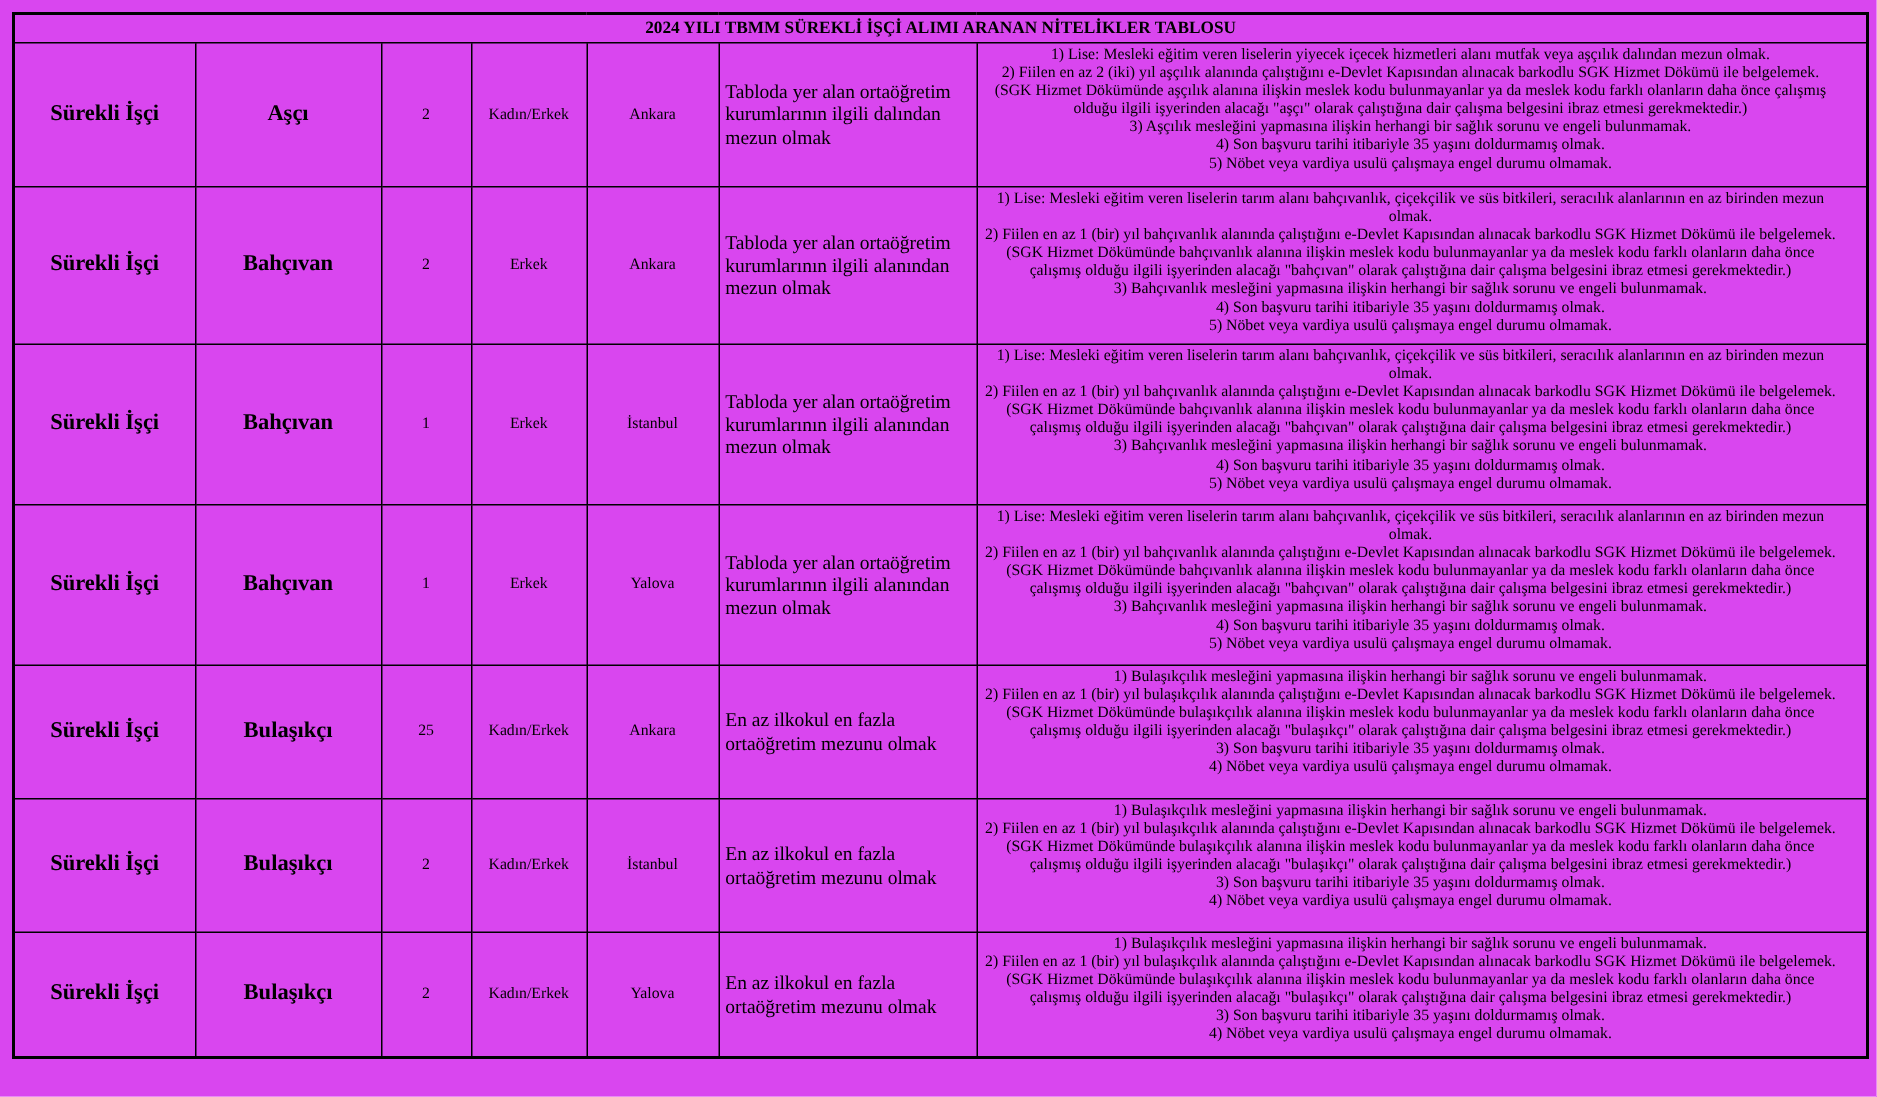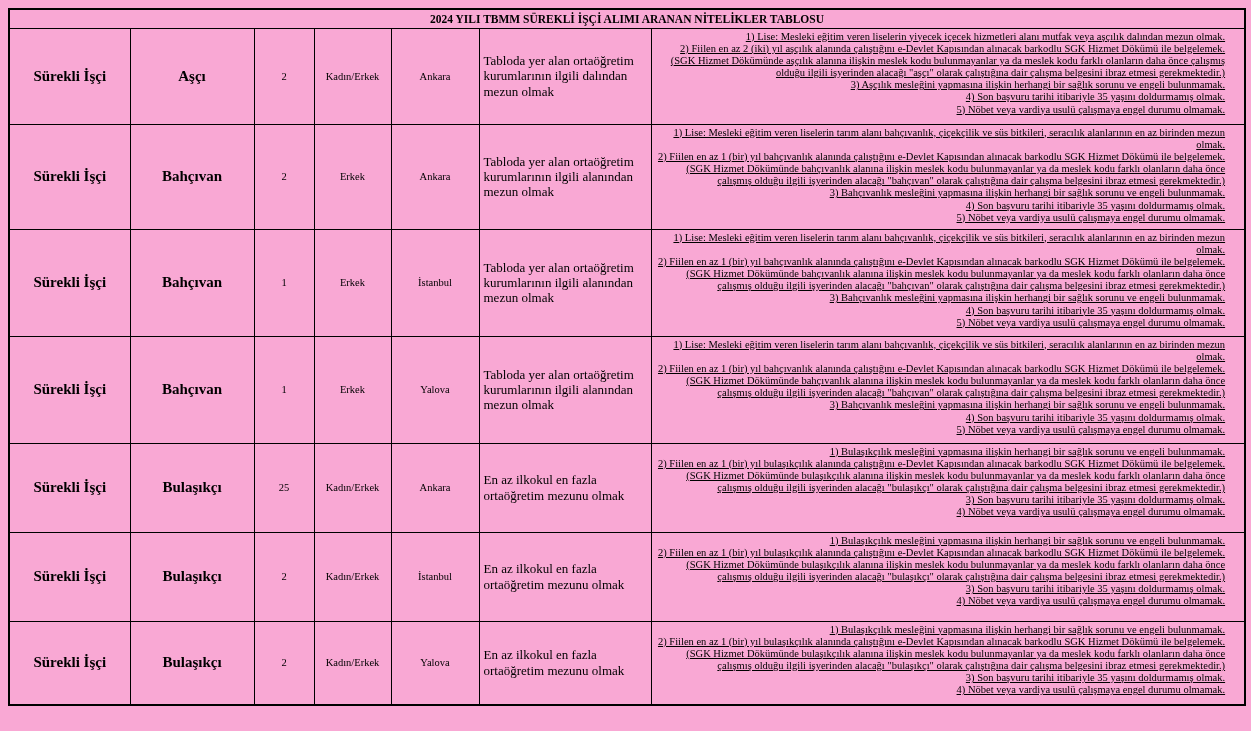--- a/index.html
+++ b/index.html
@@ -7,21 +7,21 @@
     padding: 0;
     background: #ffffff;
     font-family: "Liberation Serif", "DejaVu Serif", serif;
     color: #000000;
   }
   .page {
     width: 1251px;
     height: 731px;
     box-sizing: border-box;
     padding: 8px 7px 0 8px;
-    background: #f9a8d4;
+    background: #d946ef;
   }
   table.doc {
     border-collapse: collapse;
     table-layout: fixed;
     width: 1236px;
     border: 2px solid #000;
   }
   table.doc td, table.doc th {
     border: 1px solid #000;
     box-sizing: border-box;
@@ -54,27 +54,26 @@
     font-size: 15px;
   }
   .ogrenim {
     text-align: left;
     vertical-align: middle;
     font-size: 13px;
     line-height: 1.18;
     padding: 2px 2px 2px 4px;
   }
   .req {
-    text-align: right;
+    text-align: center;
     vertical-align: top;
     font-size: 10.5px;
     line-height: 1.16;
     padding: 2px 19px 2px 4px;
     white-space: pre-line;
-    text-decoration: underline;
   }
   tbody tr.r1 { height: 96px; }
   tbody tr.r2 { height: 105px; }
   tbody tr.r3 { height: 107px; }
   tbody tr.r4 { height: 107px; }
   tbody tr.r5 { height: 89px; }
   tbody tr.r6 { height: 89px; }
   tbody tr.r7 { height: 84px; }
 </style>
 </head>

